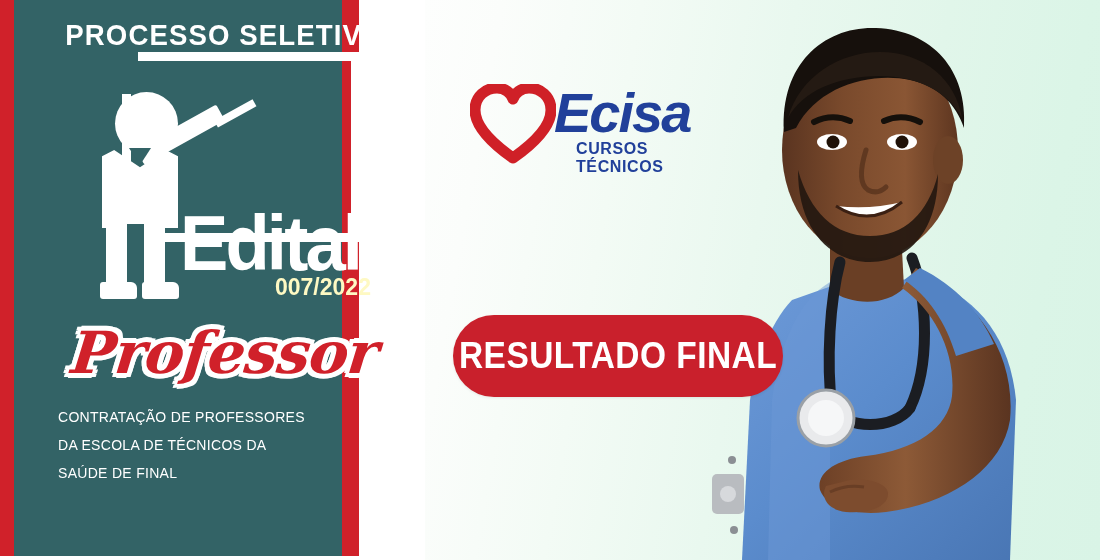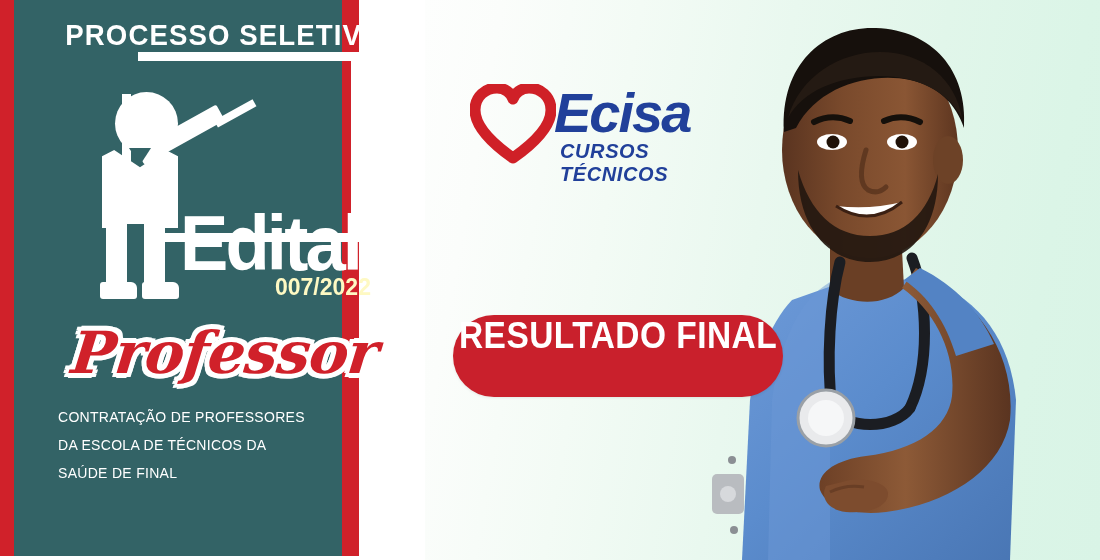--- a/index.html
+++ b/index.html
@@ -226,41 +226,40 @@
     font-family: "Liberation Sans", sans-serif;
     font-weight: bold;
     font-style: italic;
     font-size: 56px;
     line-height: 58px;
     color: #21409a;
     letter-spacing: -2px;
   }
   .ecisa-tag {
     position: absolute;
-    left: 90px;
+    left: 106px;
     top: 64px;
     font-family: "Liberation Sans", sans-serif;
     font-weight: bold;
-    font-style: italic;
-    font-size: 20px;
+    font-size: 16px;
     color: #21409a;
     letter-spacing: 0.6px;
   }
 
   
   #result-pill {
     position: absolute;
     left: 28px;
     top: 315px;
     width: 330px;
     height: 82px;
     background: #c9202c;
     border-radius: 41px;
     display: flex;
-    align-items: flex-start;
+    align-items: center;
     justify-content: center;
     z-index: 20;
     box-shadow: 0 1px 3px rgba(0,0,0,0.08);
   }
   #result-pill .pill-label {
     color: #ffffff;
     font-family: "Liberation Sans Narrow", "Liberation Sans", sans-serif;
     font-weight: bold;
     font-size: 36px;
     letter-spacing: 0.5px;

